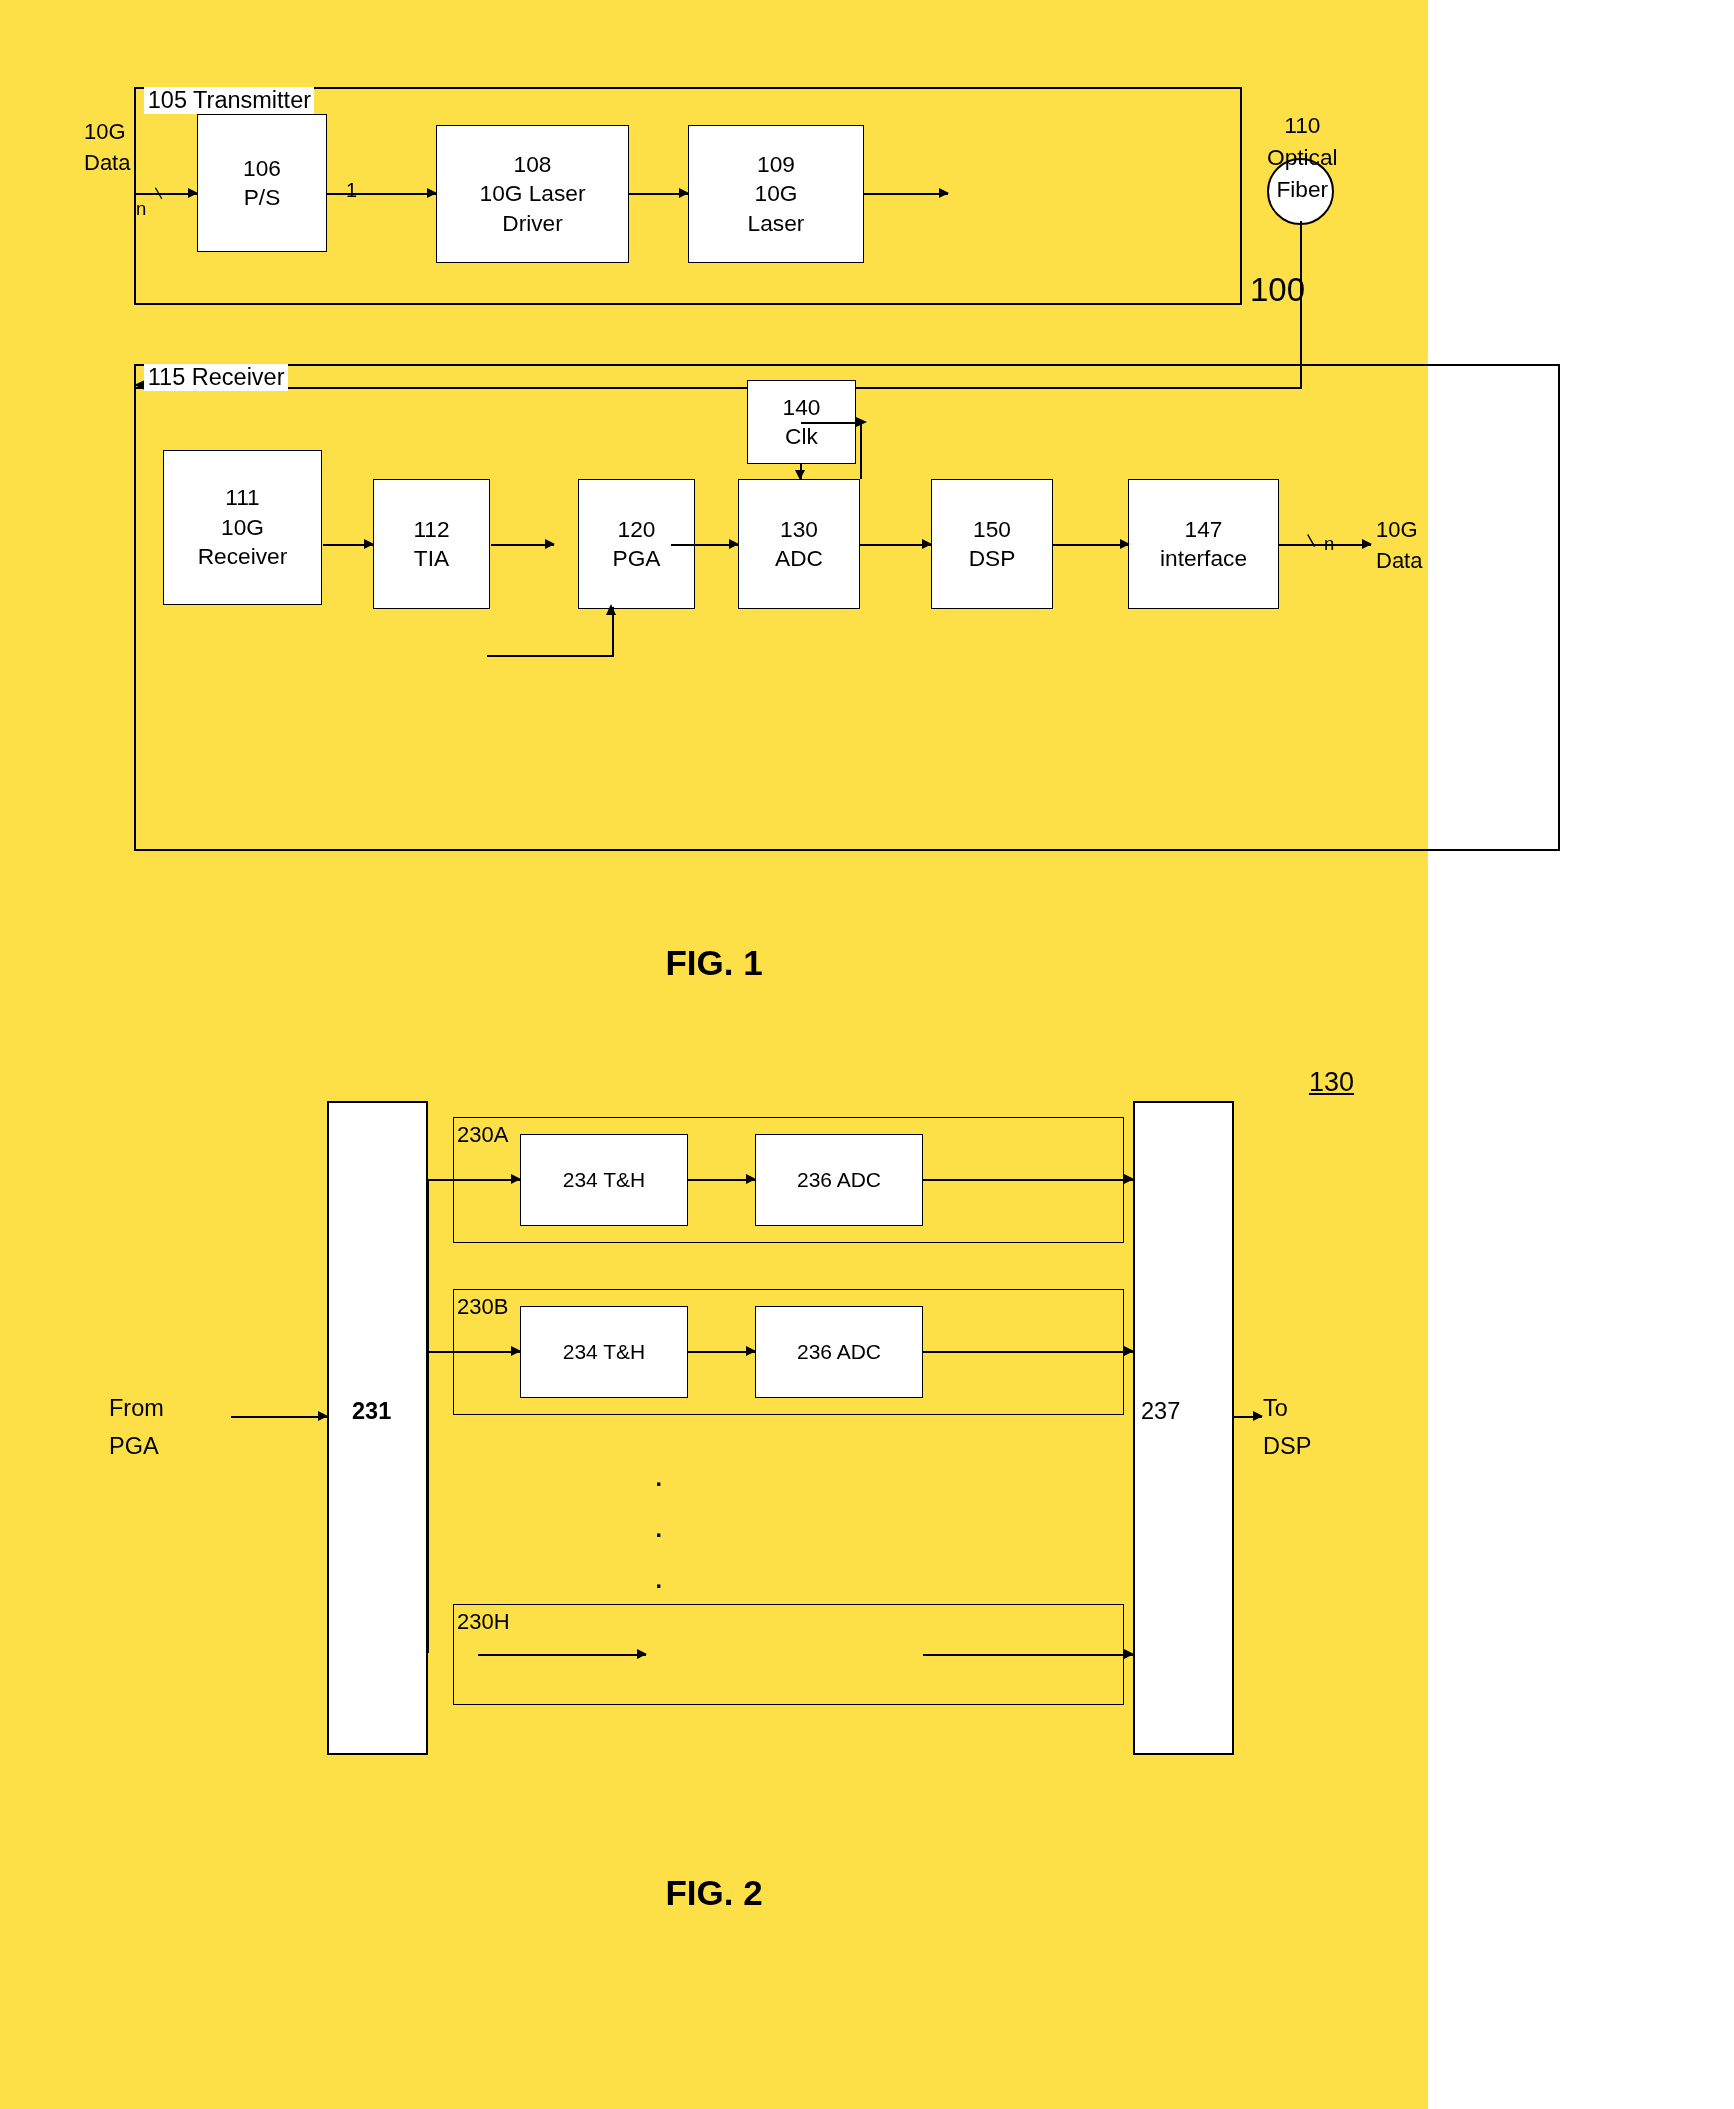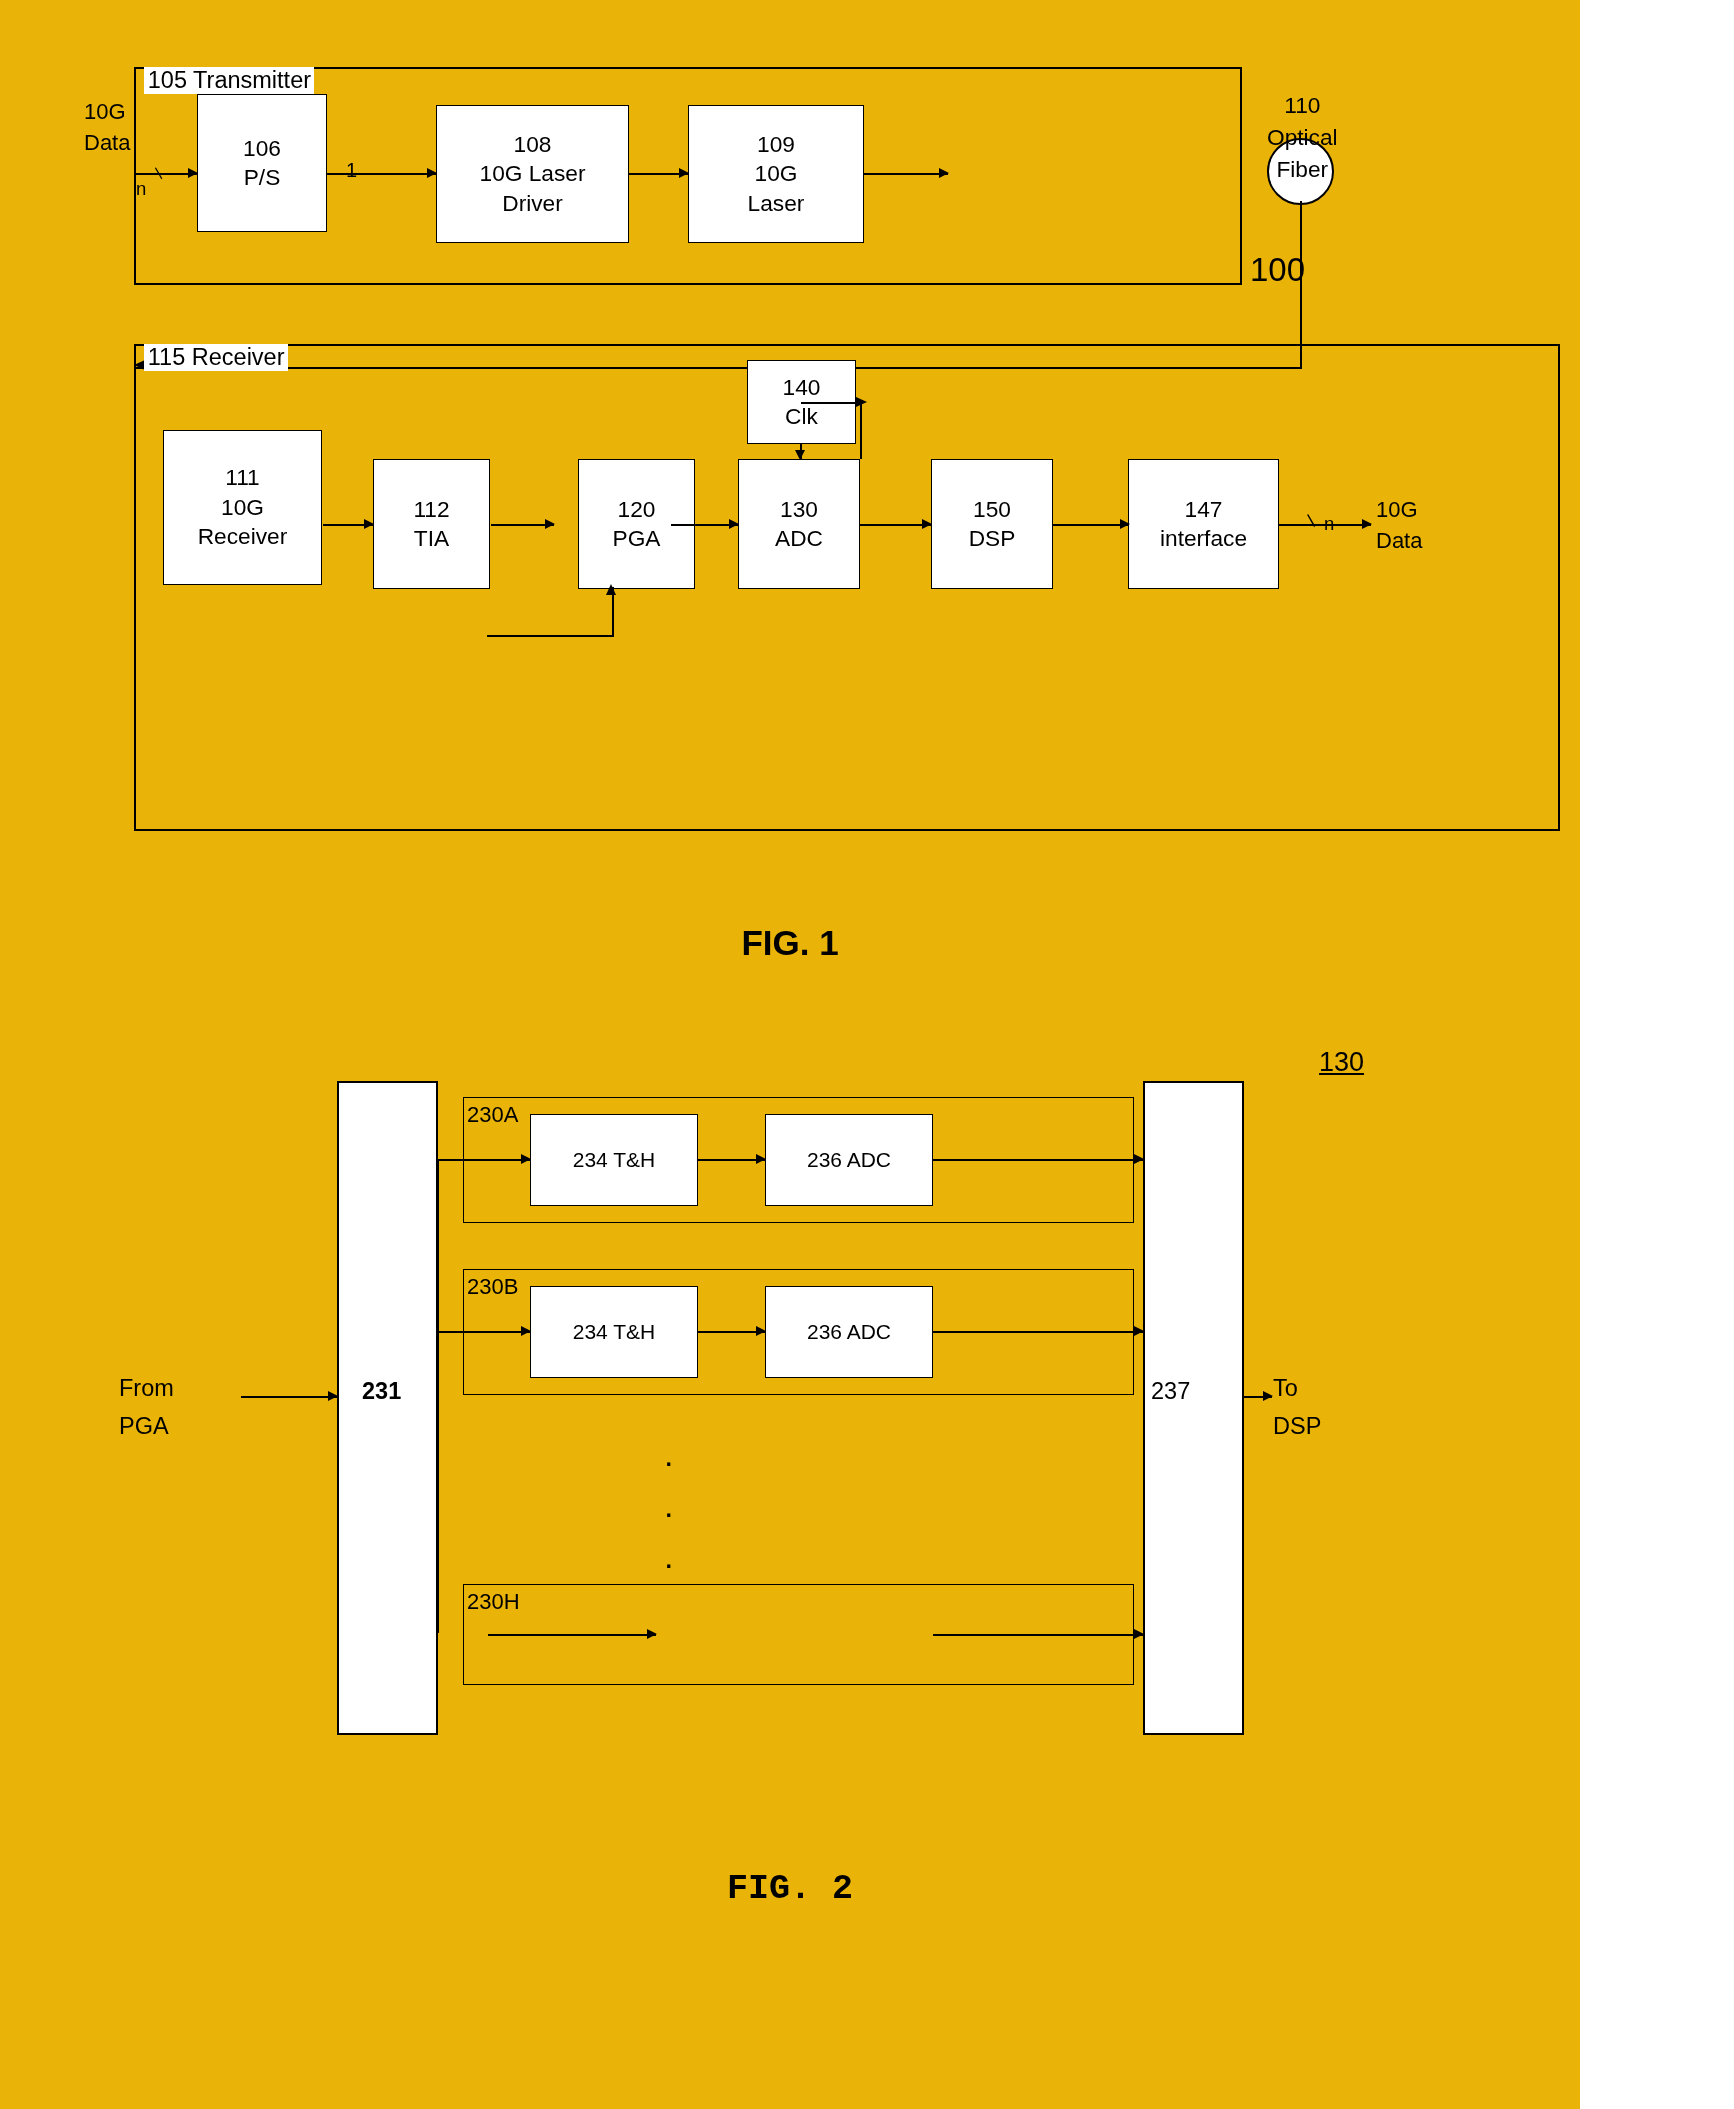--- a/index.html
+++ b/index.html
@@ -6,24 +6,24 @@
     body {
       background: #ffffff;
       font-family: Arial, Helvetica, sans-serif;
       width: 1734px;
       min-height: 2109px;
       position: relative;
       overflow-x: hidden;
     }
 
     .page {
-      width: 1580px;
+      width: 1428px;
       min-height: 2109px;
-      background: #eab308;
-      padding: 50px 67px;
+      background: #fde047;
+      padding: 70px 67px;
       position: relative;
     }
 
     
     .fig1-container {
       position: relative;
       width: 1594px;
       height: 923px;
       margin: 0 auto;
     }
@@ -370,16 +370,16 @@
       To<br>DSP
     </div>
     <div class="arrow-right" style="top:349px; left:1166px; width:29px;"></div>
 
     <div style="position:absolute; top:112px; left:360px; width:1.7px; height:474px; background:#000;"></div>
 
     <div style="position:absolute; top:112px; left:1066px; width:1.7px; height:474px; background:#000;"></div>
 
   </div>
 
-  <div class="fig-caption" style="margin-top:25px;font-family:Liberation Mono, monospace;">FIG. 2</div>
+  <div class="fig-caption" style="margin-top:9px;">FIG. 2</div>
 
 </div>
 
 
 </body></html>

